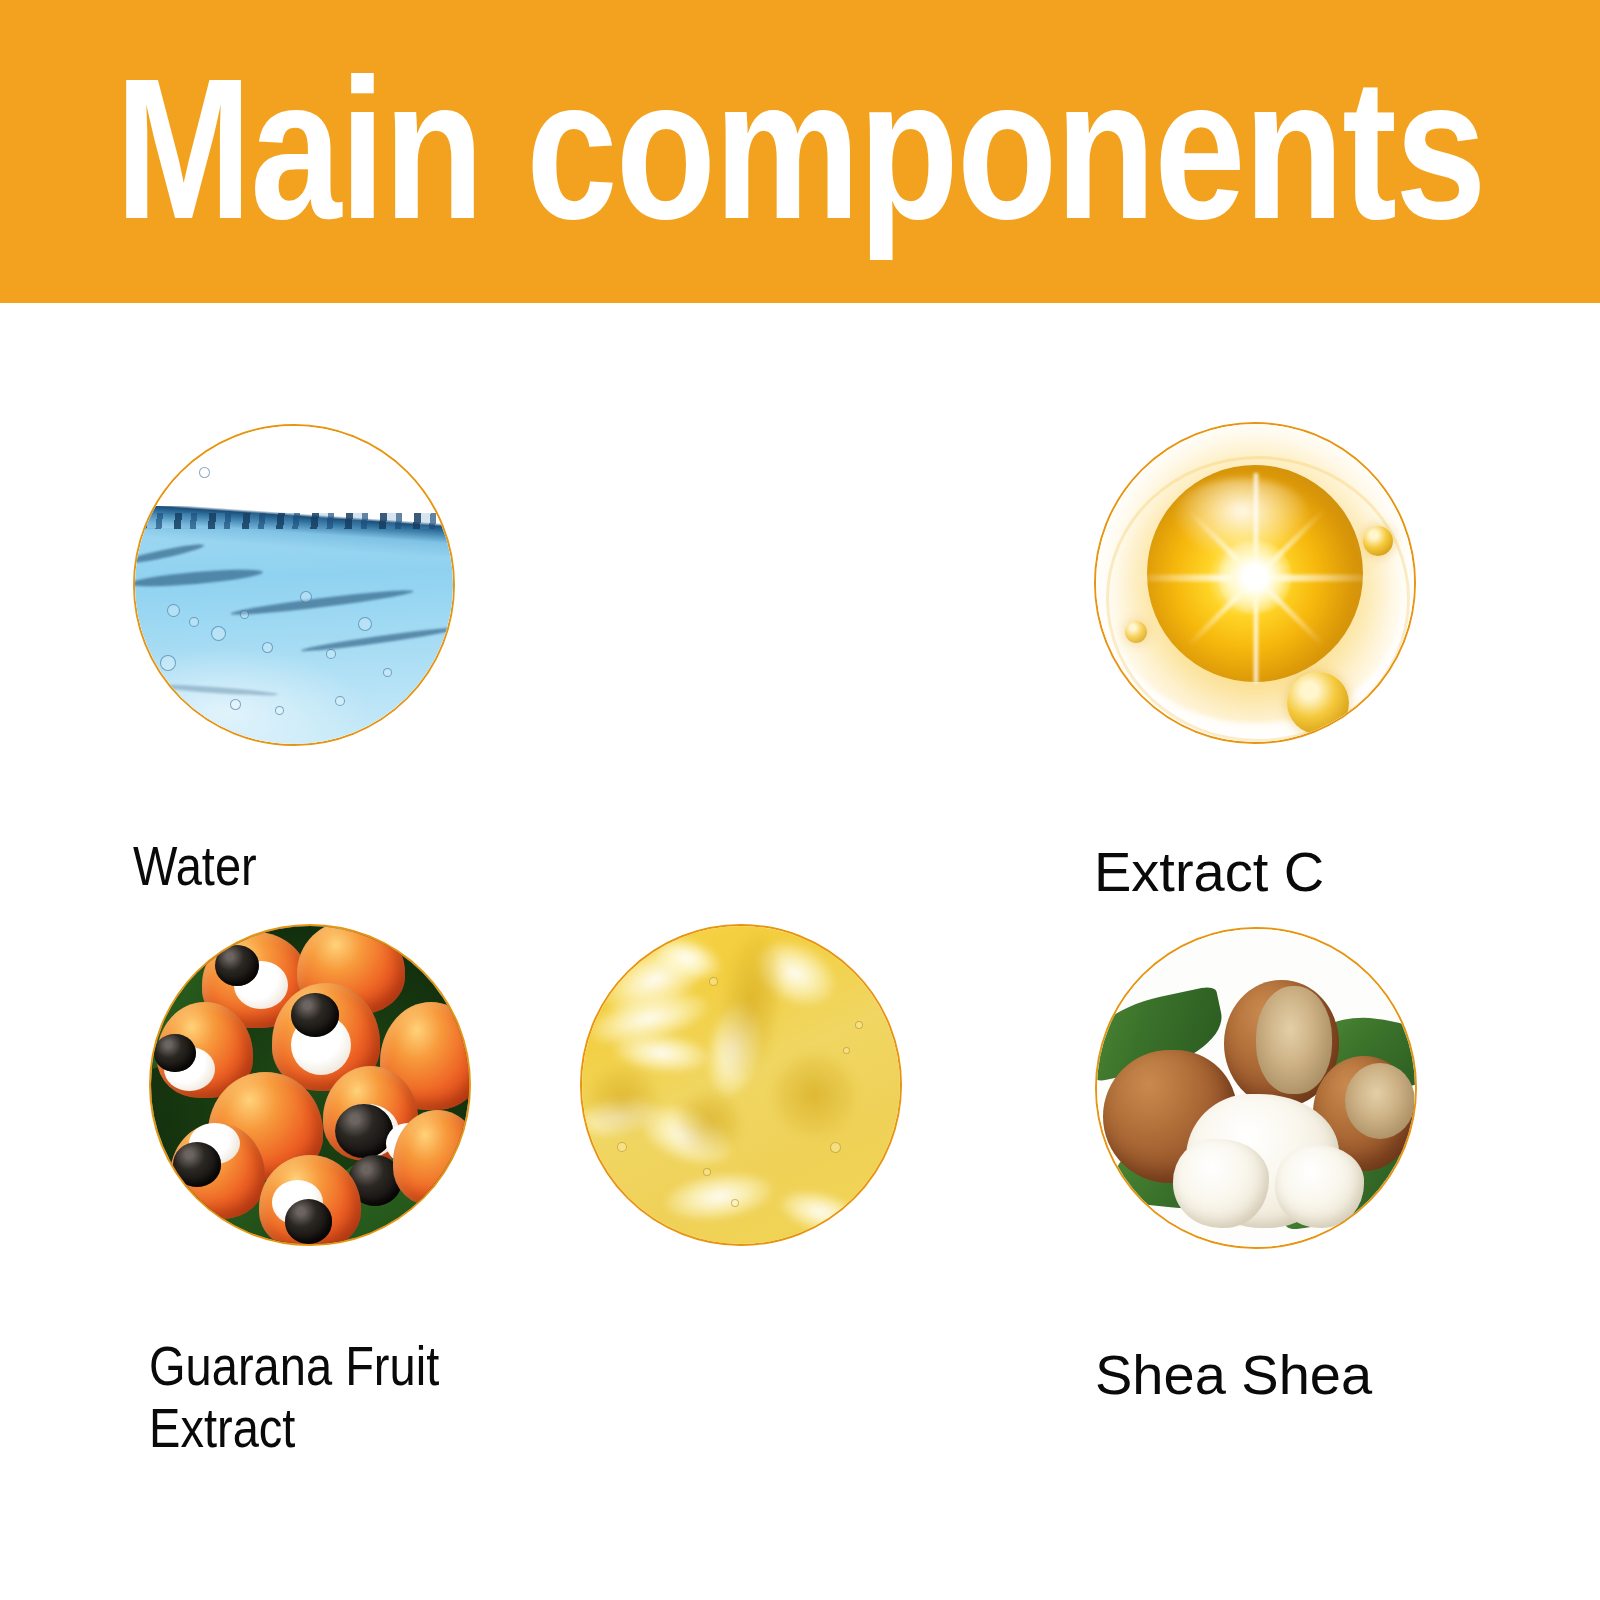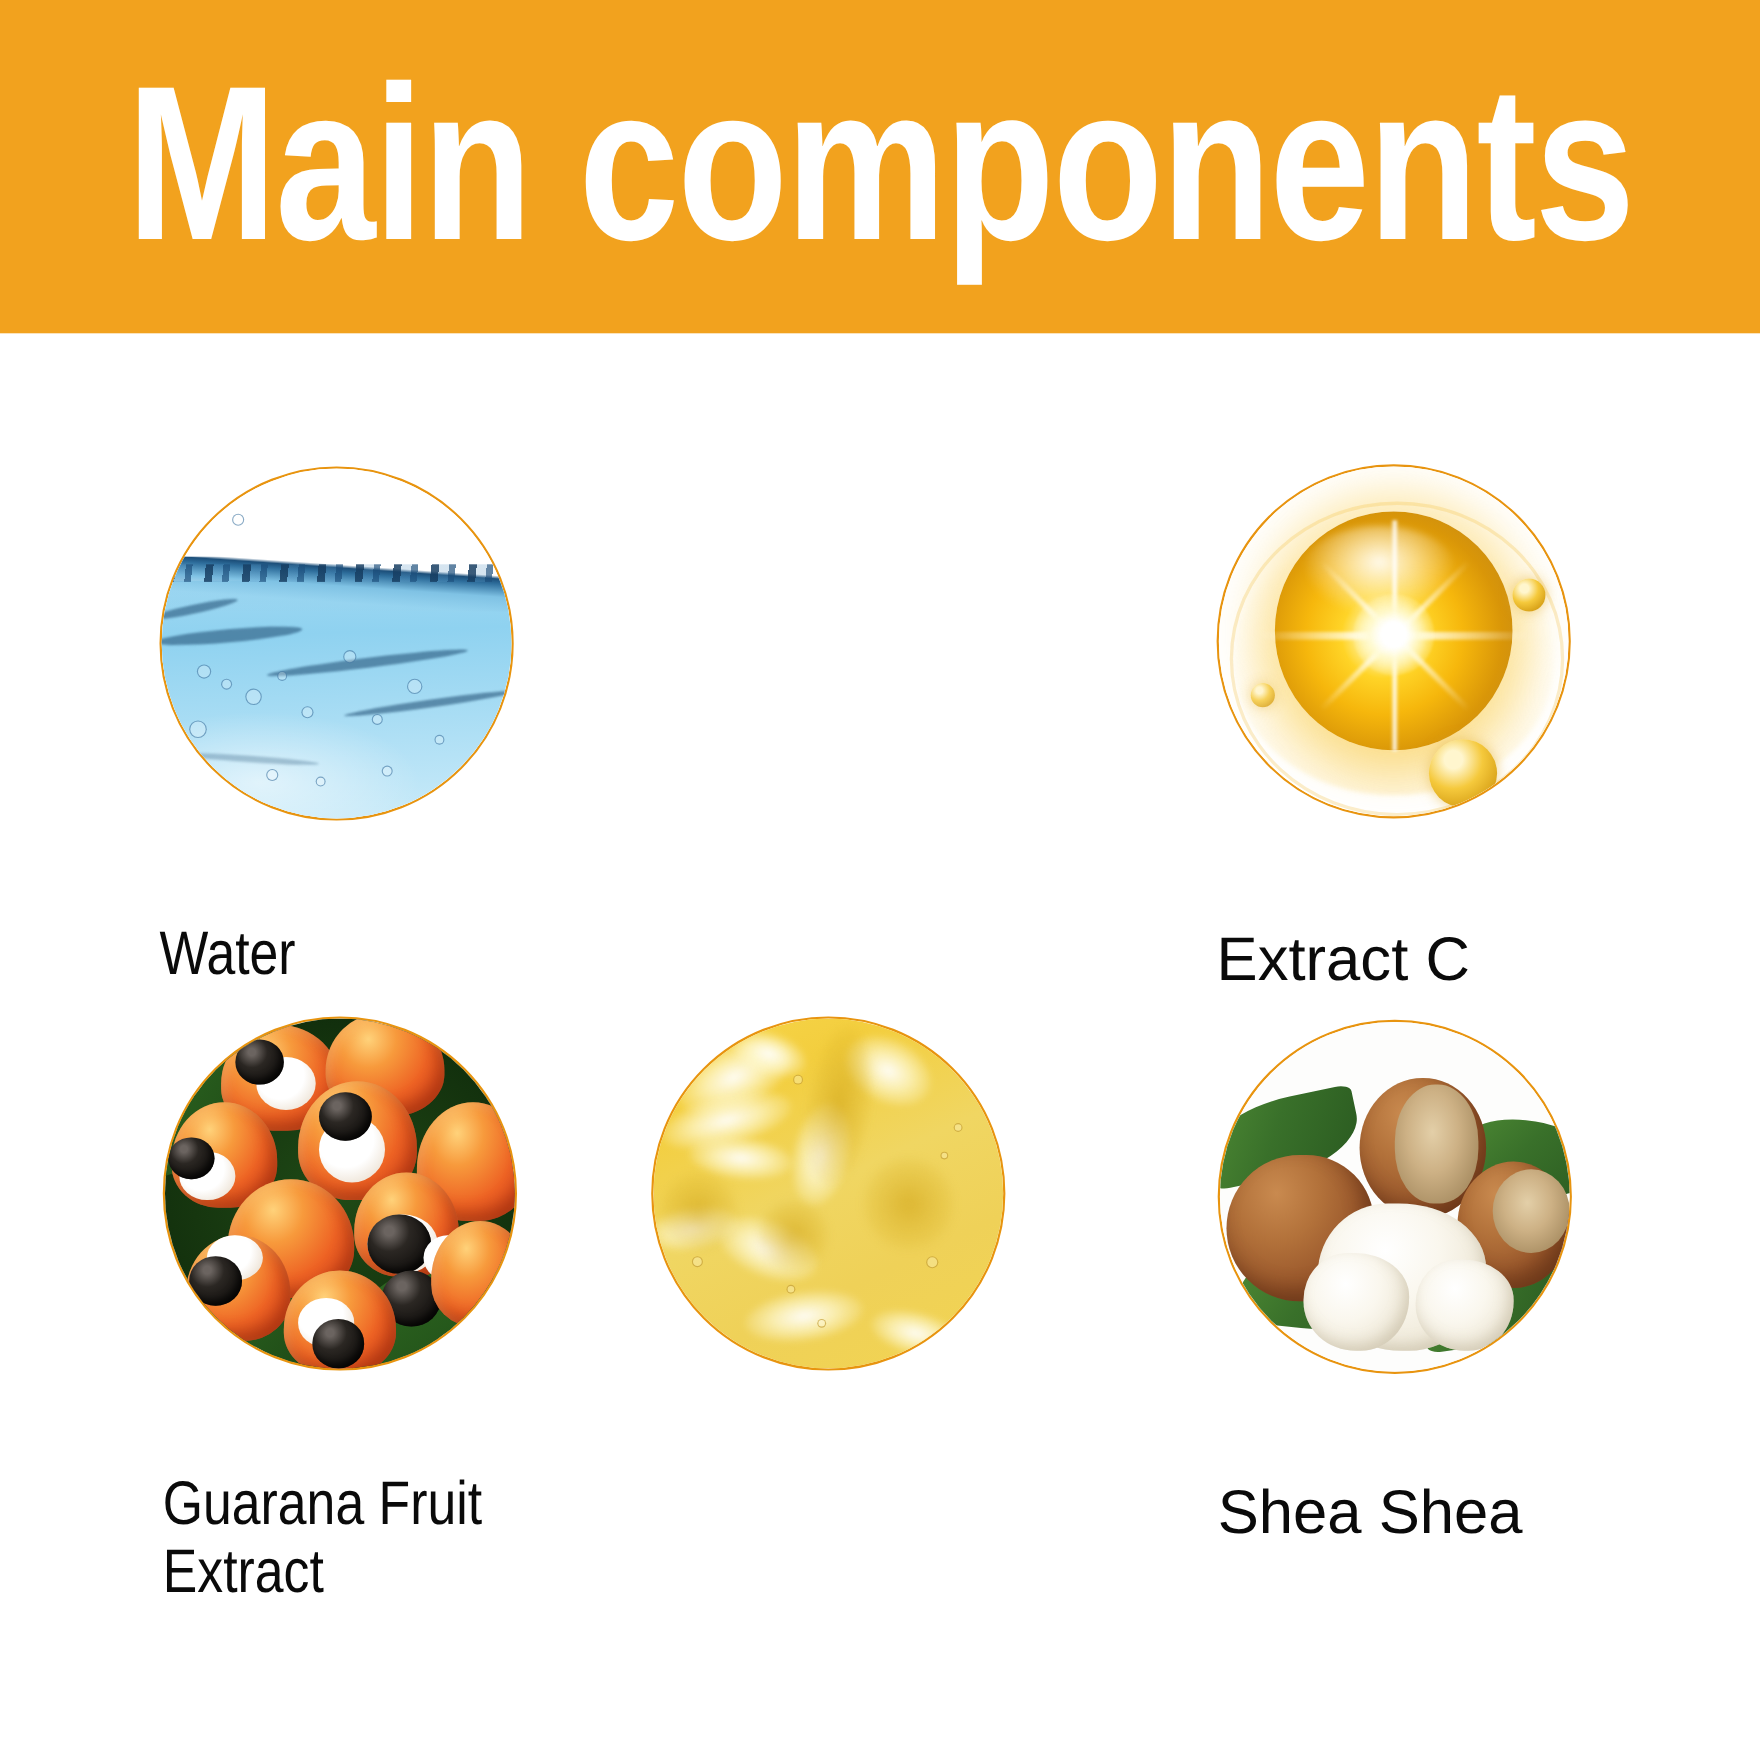--- a/index.html
+++ b/index.html
@@ -42,21 +42,20 @@
   
   .components-grid {
     position: absolute;
     left: 0; top: 303px;
     width: 1600px;
     height: 1297px;
   }
   .component-cell {
     position: absolute;
     width: 520px;
-    margin-left: 12px;
   }
   .circle-wrap {
     position: relative;
     width: 322px;
     height: 322px;
     border-radius: 50%;
     overflow: hidden;
     border: 2px solid #E8940F;
     box-sizing: border-box;
     background: #ffffff;
@@ -343,21 +342,21 @@
         <div class="vc-drop" style="left:60%; top:78%; width:62px; height:62px;"></div>
         <div class="vc-drop" style="left:84%; top:32%; width:30px; height:30px;"></div>
         <div class="vc-drop" style="left:9%; top:62%; width:22px; height:22px; opacity:.8;"></div>
       </div>
     </div>
     <div class="component-label" style="margin-top:34px;">
       <span class="label-regular">Extract C</span>
     </div>
   </div>
 
-  <div class="component-cell" style="left:136px; top:621px;">
+  <div class="component-cell" style="left:149px; top:621px;">
     <div class="circle-wrap">
       <div class="circle-media m-guarana">
         <div class="gu-leaf" style="left:-10%; top:6%; width:46%; height:34%; transform:rotate(-18deg);"></div>
         <div class="gu-leaf" style="left:56%; top:72%; width:52%; height:36%; transform:rotate(12deg);"></div>
         <div class="gu-leaf" style="left:4%; top:76%; width:44%; height:30%; transform:rotate(-6deg);"></div>
 
         <div class="gu-pod" style="left:16%; top:2%; width:34%; height:30%;"></div>
         <div class="gu-white" style="left:26%; top:11%; width:17%; height:15%;"></div>
         <div class="gu-seed" style="left:20%; top:6%; width:14%; height:13%;"></div>
 

